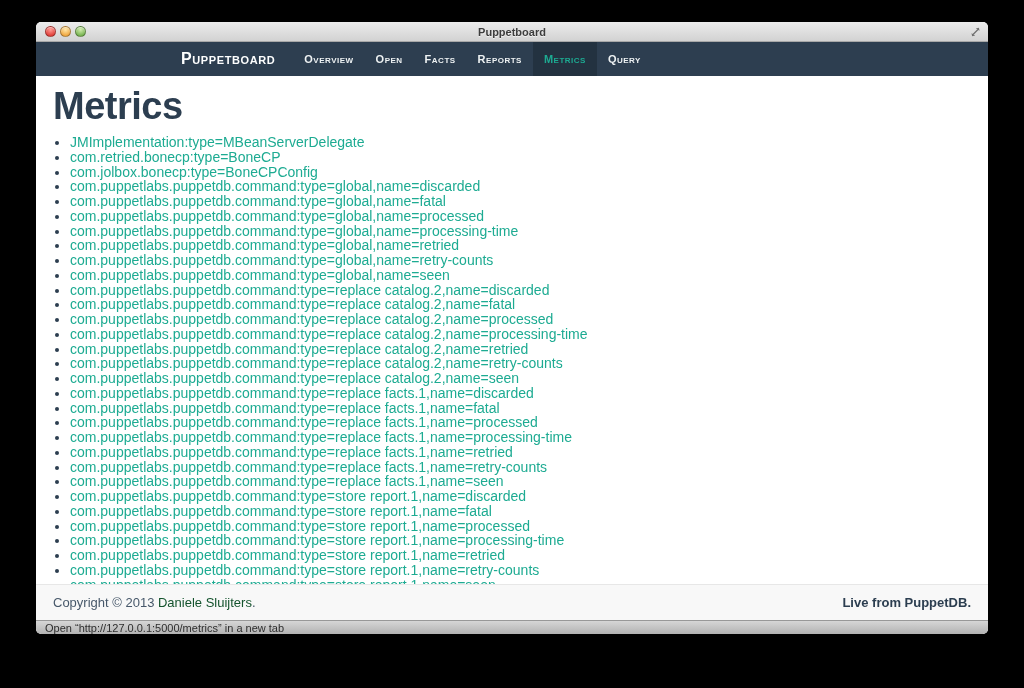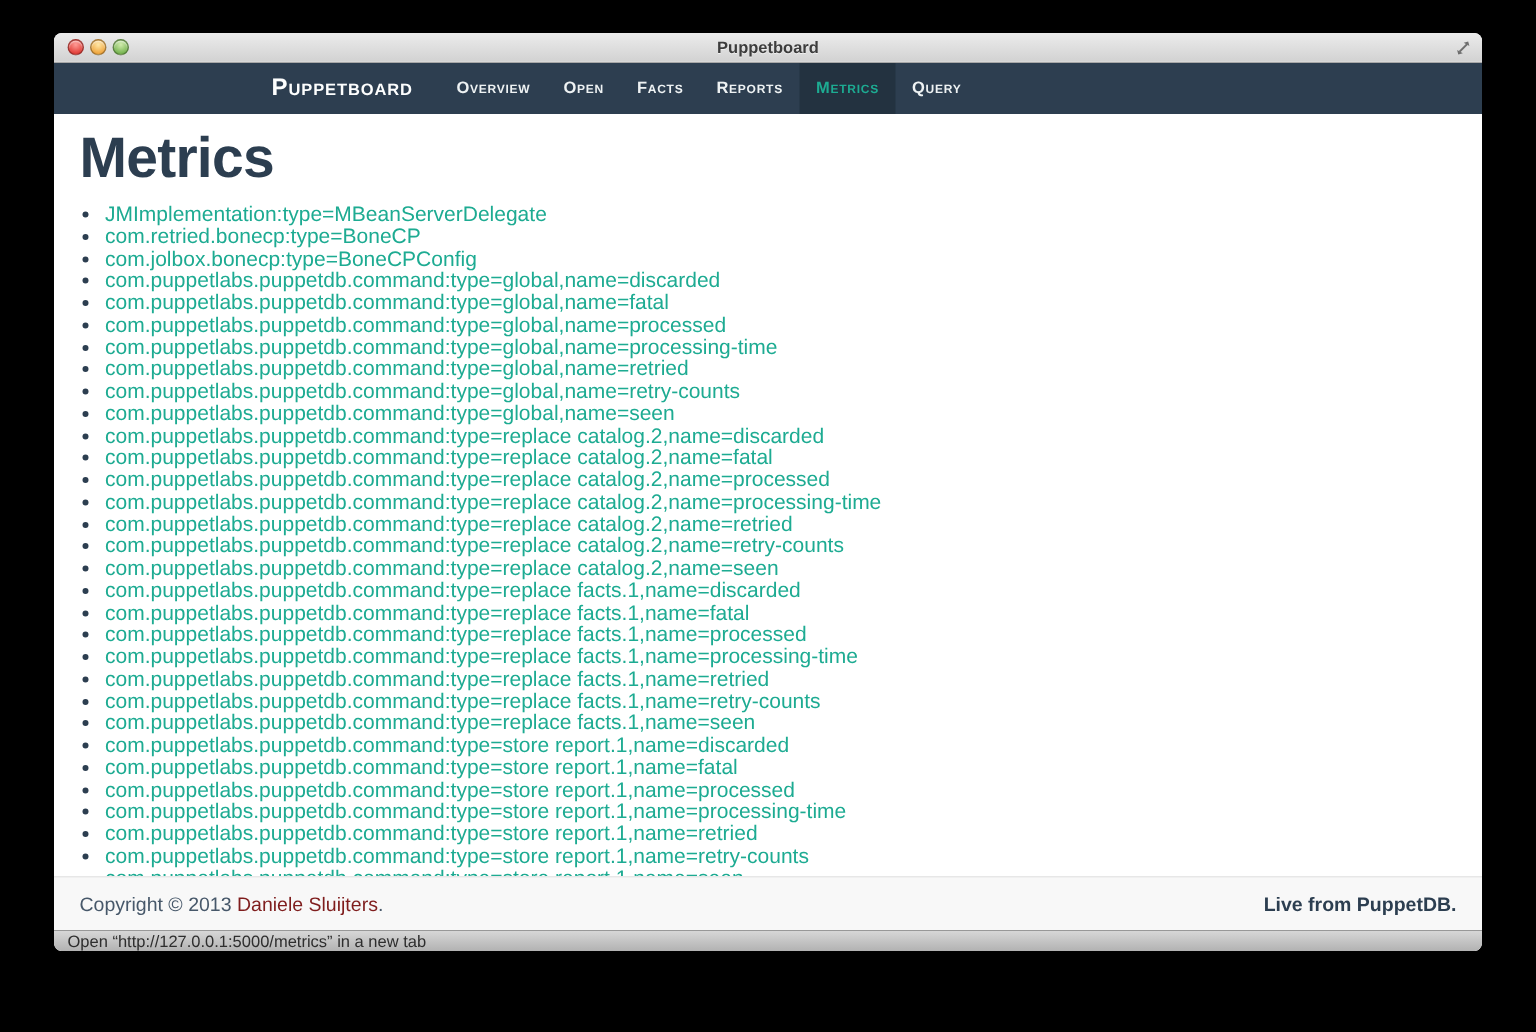--- a/index.html
+++ b/index.html
@@ -143,21 +143,21 @@
     flex: 0 0 36px;
     background: #f8f8f8;
     border-top: 1px solid #e7e7e7;
     display: flex;
     align-items: center;
     justify-content: space-between;
     padding: 0 17px;
     font-size: 13px;
     color: #47586a;
   }
-  .footer a { color: #7f1d1d; text-decoration: none; cursor: pointer; }
+  .footer a { color: #14532d; text-decoration: none; cursor: pointer; }
   .footer .right { color: #2c3e50; font-weight: bold; }
   
   .statusbar {
     flex: 0 0 14px;
     background: linear-gradient(#d6d6d6, #b2b2b2);
     border-top: 1px solid #989898;
     border-radius: 0 0 5px 5px;
     display: flex;
     align-items: center;
     padding: 0 9px;

